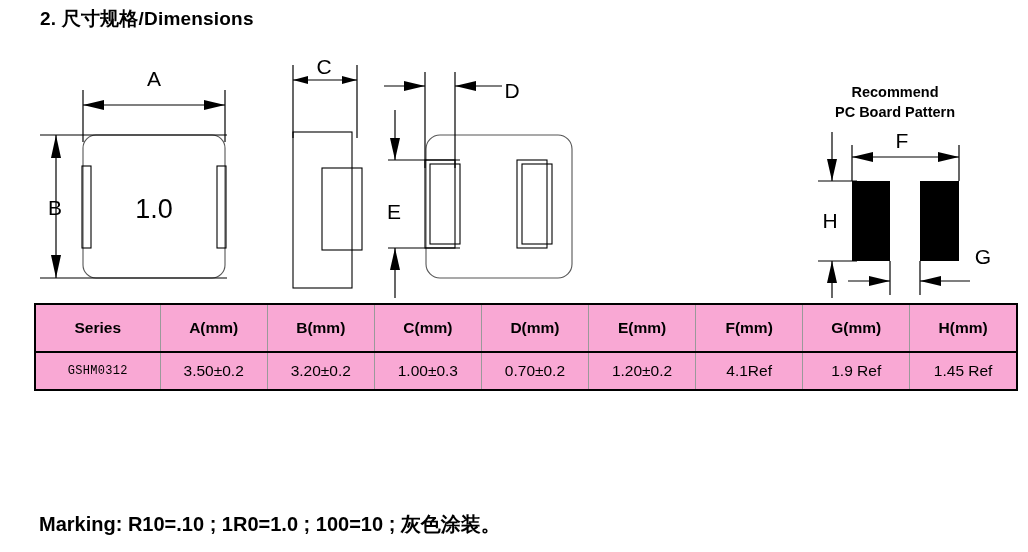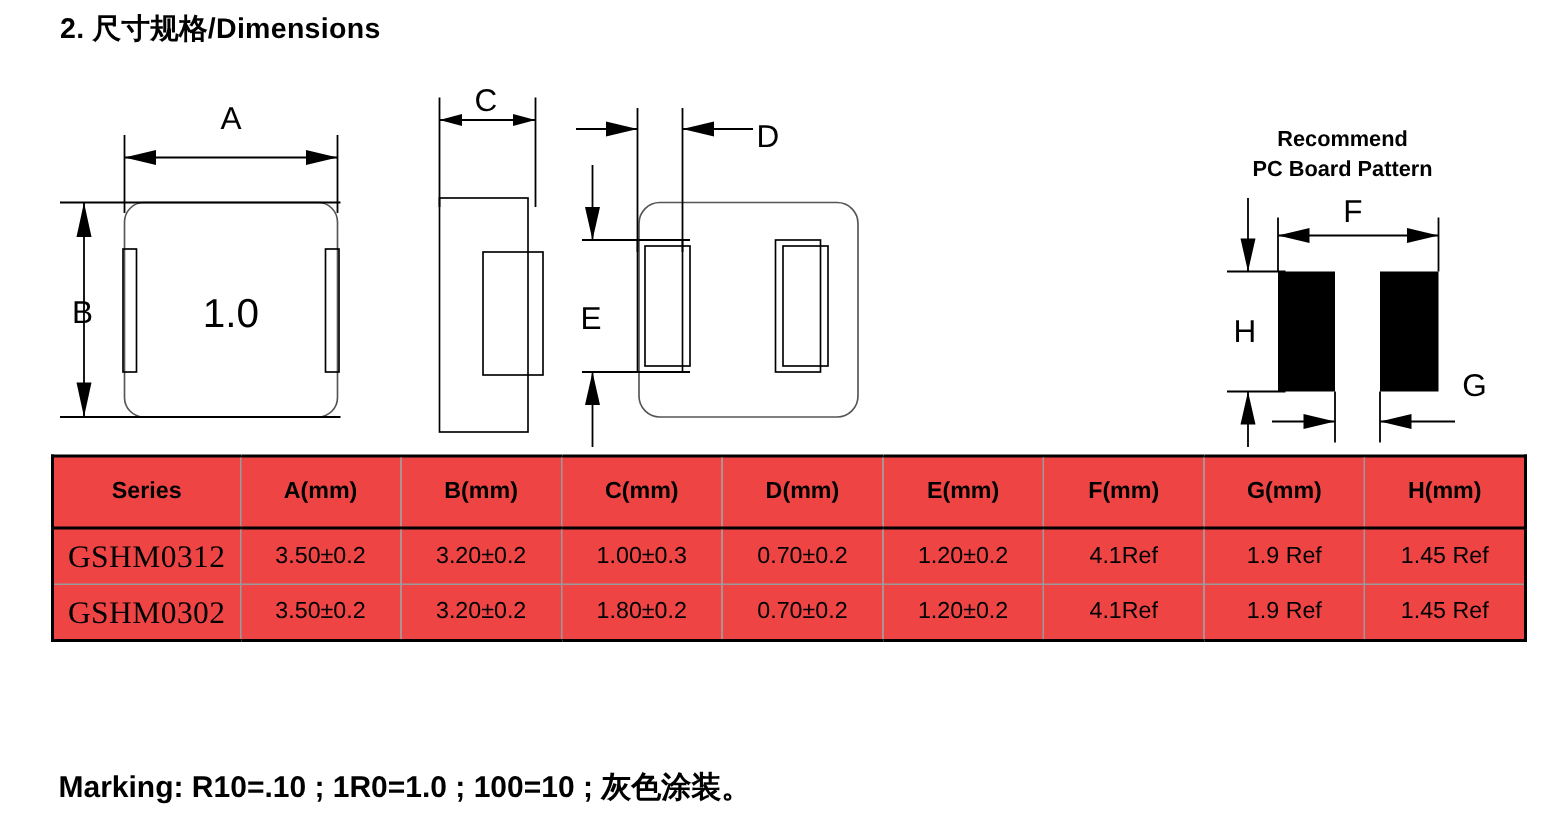--- a/index.html
+++ b/index.html
@@ -55,43 +55,43 @@
     table-layout: fixed;
     background: #ffffff;
   }
   #dim-table td, #dim-table th {
     border: 1px solid #9a9a9a;
     text-align: center;
     vertical-align: middle;
     font-size: 15.5px;
     padding: 0;
     height: 36px;
-    background: #ef4444;
+    background: #f9a8d4;
   }
   #dim-table thead th {
     font-weight: bold;
     font-size: 15.5px;
     height: 46px;
     border-top: 2px solid #000000;
     border-bottom: 2px solid #000000;
   }
   #dim-table tbody tr:last-child td {
     border-bottom: 2px solid #000000;
   }
   #dim-table thead th:first-child,
   #dim-table tbody td:first-child {
     border-left: 2px solid #000000;
   }
   #dim-table thead th:last-child,
   #dim-table tbody td:last-child {
     border-right: 2px solid #000000;
   }
   #dim-table tbody td.series-cell {
-    font-family: Liberation Serif, serif;
-    font-size: 21px;
+    font-family: Liberation Mono, monospace;
+    font-size: 12px;
     letter-spacing: 0.3px;
   }
   .col-series { width: 125px; }
   .col-dim    { width: 107px; }
 
   
   #marking-note {
     position: absolute;
     left: 27px;
     top: 511px;
@@ -264,29 +264,18 @@
         <td class="series-cell">GSHM0312</td>
         <td>3.50±0.2</td>
         <td>3.20±0.2</td>
         <td>1.00±0.3</td>
         <td>0.70±0.2</td>
         <td>1.20±0.2</td>
         <td>4.1Ref</td>
         <td>1.9 Ref</td>
         <td>1.45 Ref</td>
       </tr>
-      <tr>
-        <td class="series-cell">GSHM0302</td>
-        <td>3.50±0.2</td>
-        <td>3.20±0.2</td>
-        <td>1.80±0.2</td>
-        <td>0.70±0.2</td>
-        <td>1.20±0.2</td>
-        <td>4.1Ref</td>
-        <td>1.9 Ref</td>
-        <td>1.45 Ref</td>
-      </tr>
     </tbody>
   </table>
 
   <div id="marking-note">Marking: R10=.10 ; 1R0=1.0 ; 100=10 ; 灰色涂装。</div>
 
 </div>
 
 </body></html>

